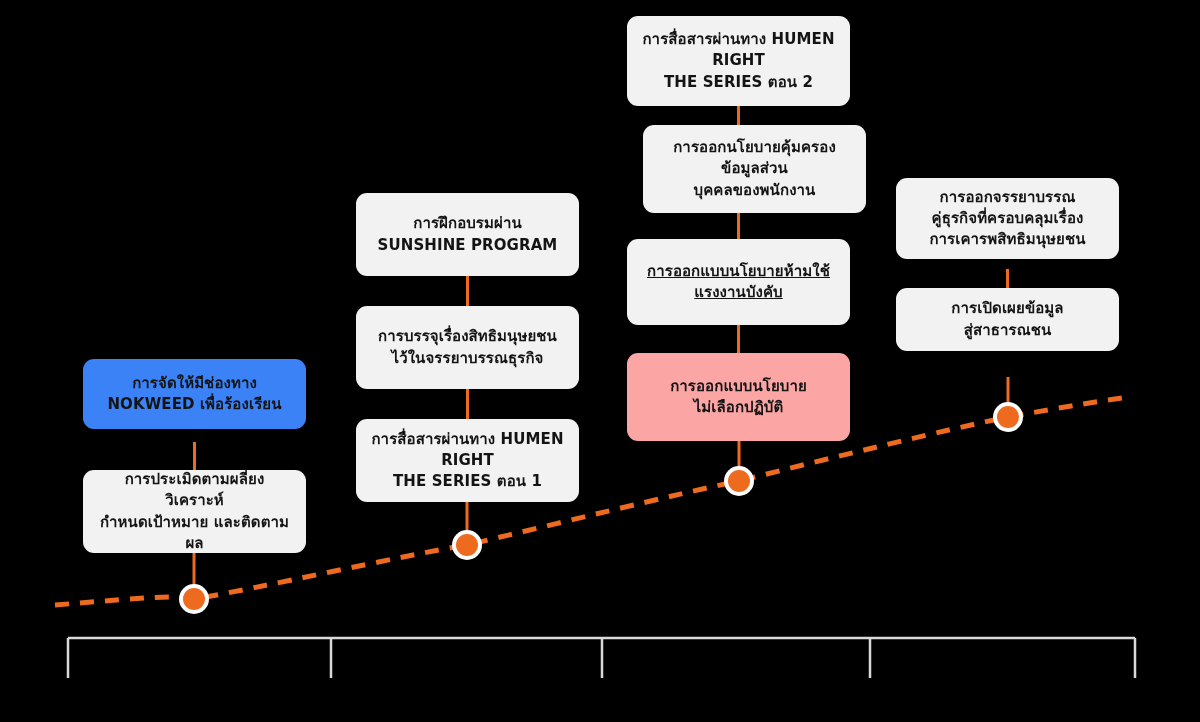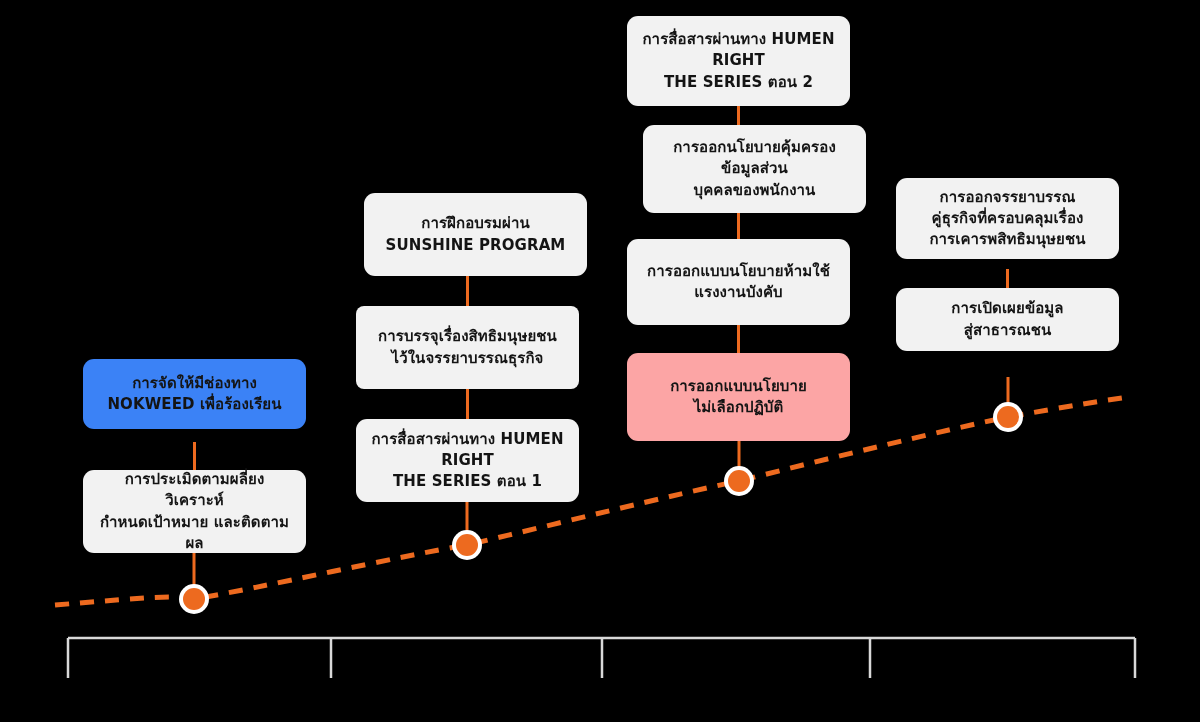--- a/index.html
+++ b/index.html
@@ -77,45 +77,45 @@
   <div id="columns-root">
       <div class="milestone-card" style="position: absolute; left: 83px; top: 359px; width: 223px; height: 70px; background: #3b82f6; color: rgb(20, 20, 20);">
         <span class="card-text">การจัดให้มีช่องทาง
 NOKWEED เพื่อร้องเรียน</span>
       </div>
       <div class="connector" style="position: absolute; left: 193px; top: 442px; height: 28px; background: rgb(237, 106, 31);"></div>
       <div class="milestone-card" style="position: absolute; left: 83px; top: 470px; width: 223px; height: 83px; background: rgb(242, 242, 242); color: rgb(20, 20, 20);">
         <span class="card-text">การประเมิดตามผลี่ยง วิเคราะห์
 กำหนดเป้าหมาย และติดตามผล</span>
       </div>
-      <div class="milestone-card" style="position: absolute; left: 356px; top: 193px; width: 223px; height: 83px; background: rgb(242, 242, 242); color: rgb(20, 20, 20); margin-left: 8px;">
+      <div class="milestone-card" style="position: absolute; left: 356px; top: 193px; width: 223px; height: 83px; background: rgb(242, 242, 242); color: rgb(20, 20, 20);">
         <span class="card-text">การฝึกอบรมผ่าน
 SUNSHINE PROGRAM</span>
       </div>
       <div class="connector" style="position: absolute; left: 466px; top: 276px; height: 30px; background: rgb(237, 106, 31);"></div>
-      <div class="milestone-card" style="position: absolute; left: 356px; top: 306px; width: 223px; height: 83px; background: rgb(242, 242, 242); color: rgb(20, 20, 20); border-radius: 8px;">
+      <div class="milestone-card" style="position: absolute; left: 356px; top: 306px; width: 223px; height: 83px; background: rgb(242, 242, 242); color: rgb(20, 20, 20);">
         <span class="card-text">การบรรจุเรื่องสิทธิมนุษยชน
 ไว้ในจรรยาบรรณธุรกิจ</span>
       </div>
       <div class="connector" style="position: absolute; left: 466px; top: 389px; height: 30px; background: rgb(237, 106, 31);"></div>
       <div class="milestone-card" style="position: absolute; left: 356px; top: 419px; width: 223px; height: 83px; background: rgb(242, 242, 242); color: rgb(20, 20, 20);">
         <span class="card-text">การสื่อสารผ่านทาง HUMEN RIGHT
 THE SERIES ตอน 1</span>
       </div>
       <div class="milestone-card" style="position: absolute; left: 627px; top: 16px; width: 223px; height: 90px; background: rgb(242, 242, 242); color: rgb(20, 20, 20);">
         <span class="card-text">การสื่อสารผ่านทาง HUMEN RIGHT
 THE SERIES ตอน 2</span>
       </div>
       <div class="connector" style="position: absolute; left: 737px; top: 106px; height: 19px; background: rgb(237, 106, 31);"></div>
       <div class="milestone-card" style="position: absolute; left: 627px; top: 125px; width: 223px; height: 88px; background: rgb(242, 242, 242); color: rgb(20, 20, 20); margin-left: 16px;">
         <span class="card-text">การออกนโยบายคุ้มครองข้อมูลส่วน
 บุคคลของพนักงาน</span>
       </div>
       <div class="connector" style="position: absolute; left: 737px; top: 213px; height: 26px; background: rgb(237, 106, 31);"></div>
-      <div class="milestone-card" style="position: absolute; left: 627px; top: 239px; width: 223px; height: 86px; background: rgb(242, 242, 242); color: rgb(20, 20, 20);">
+      <div class="milestone-card" style="position: absolute; left: 627px; top: 239px; width: 223px; height: 86px; background: rgb(242, 242, 242); color: rgb(20, 20, 20); text-decoration: underline;">
         <span class="card-text">การออกแบบนโยบายห้ามใช้
 แรงงานบังคับ</span>
       </div>
       <div class="connector" style="position: absolute; left: 737px; top: 325px; height: 28px; background: rgb(237, 106, 31);"></div>
       <div class="milestone-card" style="position: absolute; left: 627px; top: 353px; width: 223px; height: 88px; background: #fca5a5; color: rgb(20, 20, 20);">
         <span class="card-text">การออกแบบนโยบาย
 ไม่เลือกปฏิบัติ</span>
       </div>
       <div class="milestone-card" style="position: absolute; left: 896px; top: 178px; width: 223px; height: 81px; background: rgb(242, 242, 242); color: rgb(20, 20, 20);">
         <span class="card-text">การออกจรรยาบรรณ

